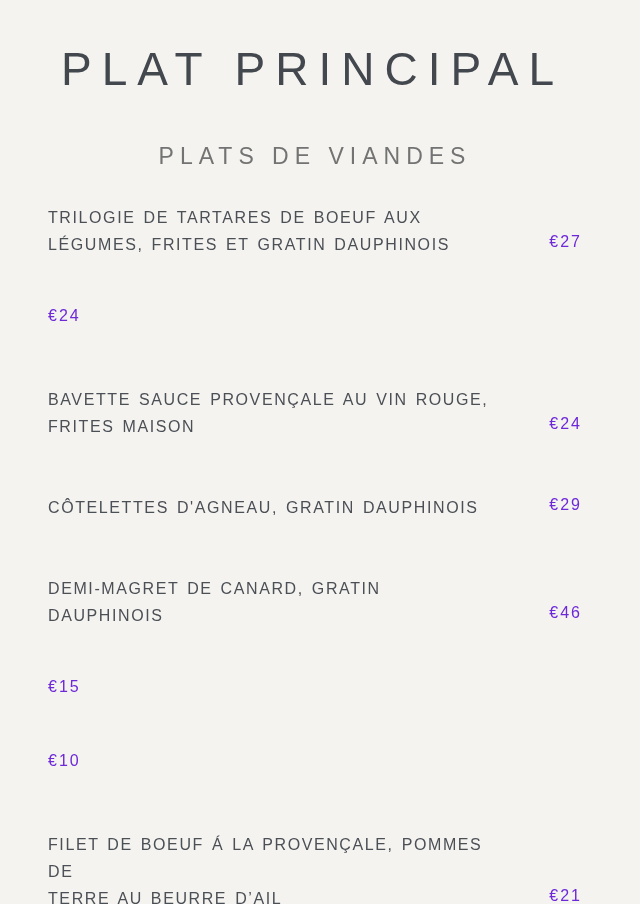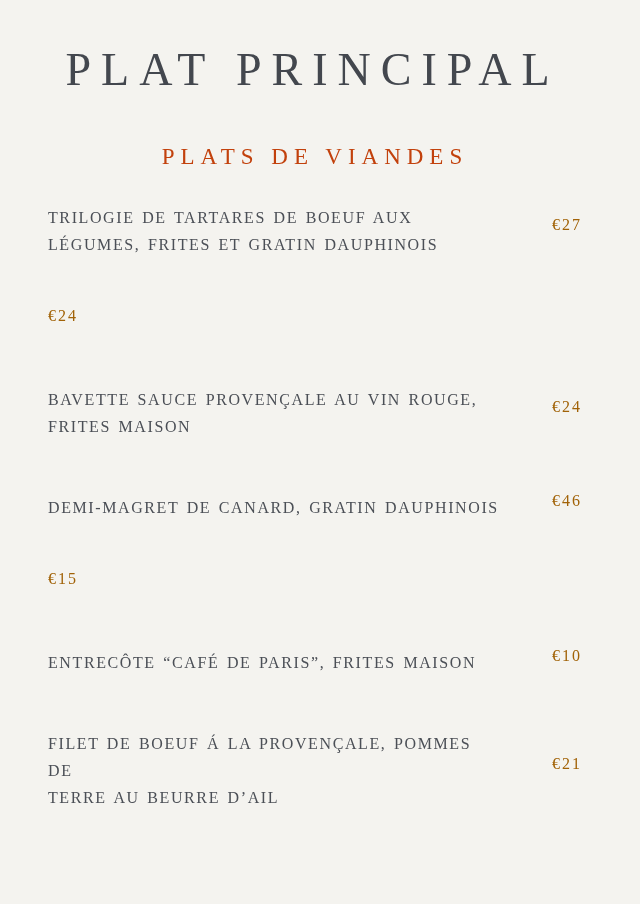--- a/index.html
+++ b/index.html
@@ -7,72 +7,72 @@
     padding: 0;
     background: #f4f3ef;
   }
   .menu-card {
     position: relative;
     width: 640px;
     height: 904px;
     box-sizing: border-box;
     background: #f4f3ef;
     padding: 42px 58px 0 48px;
-    font-family: Liberation Serif, serif;
+    font-family: Liberation Sans, sans-serif;
     color: #4b4f56;
     overflow: hidden;
   }
   .menu-title {
     margin: 0;
     text-align: center;
     font-size: 46px;
     font-weight: 400;
     letter-spacing: 10px;
     color: #43474e;
     line-height: 1.2;
     white-space: nowrap;
     margin-left: -5px; 
   }
   .section-heading {
     margin: 46px 0 0 0;
     text-align: center;
     font-size: 23px;
     font-weight: 400;
     letter-spacing: 6px;
-    color: #c2410c;
+    color: #737373;
     line-height: 1.2;
     white-space: nowrap;
   }
   .items {
     margin-top: 33px;
   }
   .menu-item {
     display: flex;
     justify-content: space-between;
-    align-items: center;
+    align-items: flex-end;
     margin-bottom: 54px;
   }
   .item-name {
     width: 455px;
     font-size: 16px;
     letter-spacing: 1.6px;
     word-spacing: 2px;
     line-height: 27px;
     white-space: pre-line;
     color: #4b4f56;
   }
   .item-price {
     font-size: 16px;
     letter-spacing: 2px;
     line-height: 20px;
     text-align: right;
     white-space: nowrap;
     position: relative;
     top: -6px;
-    color: #a16207;
+    color: #6d28d9;
   }
 </style>
 </head>
 <body>
 
 <div class="menu-card">
 
   <h1 class="menu-title">PLAT PRINCIPAL</h1>
 
   <h2 class="section-heading">PLATS DE VIANDES</h2>
@@ -88,32 +88,35 @@
     <div class="menu-item">
       <div class="item-price">€24</div>
     </div>
 
     <div class="menu-item">
       <div class="item-name">BAVETTE SAUCE PROVENÇALE AU VIN ROUGE,
 FRITES MAISON</div>
       <div class="item-price">€24</div>
     </div>
 
+    <div class="menu-item">
+      <div class="item-name">CÔTELETTES D'AGNEAU, GRATIN DAUPHINOIS</div>
+      <div class="item-price">€29</div>
+    </div>
 
     <div class="menu-item">
       <div class="item-name">DEMI-MAGRET DE CANARD, GRATIN DAUPHINOIS</div>
       <div class="item-price">€46</div>
     </div>
 
     <div class="menu-item">
       <div class="item-price">€15</div>
     </div>
 
     <div class="menu-item">
-      <div class="item-name">ENTRECÔTE “CAFÉ DE PARIS”, FRITES MAISON</div>
       <div class="item-price">€10</div>
     </div>
 
     <div class="menu-item">
       <div class="item-name">FILET DE BOEUF Á LA PROVENÇALE, POMMES DE
 TERRE AU BEURRE D’AIL</div>
       <div class="item-price">€21</div>
     </div>
 
   </div>

